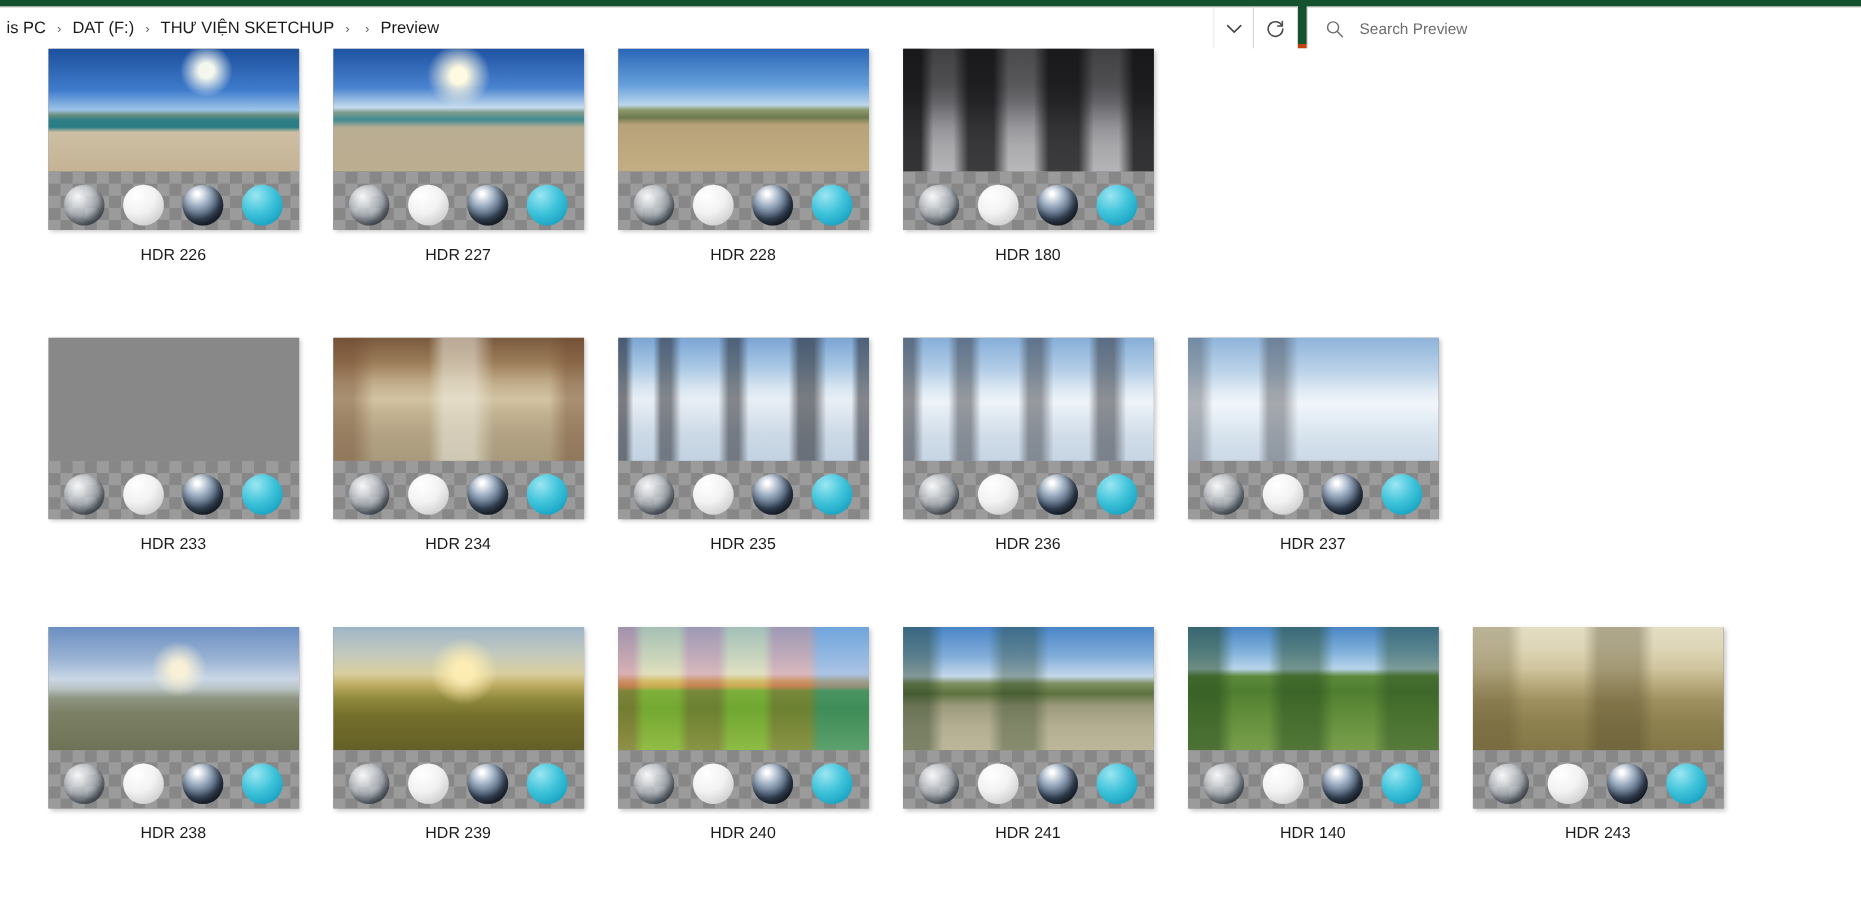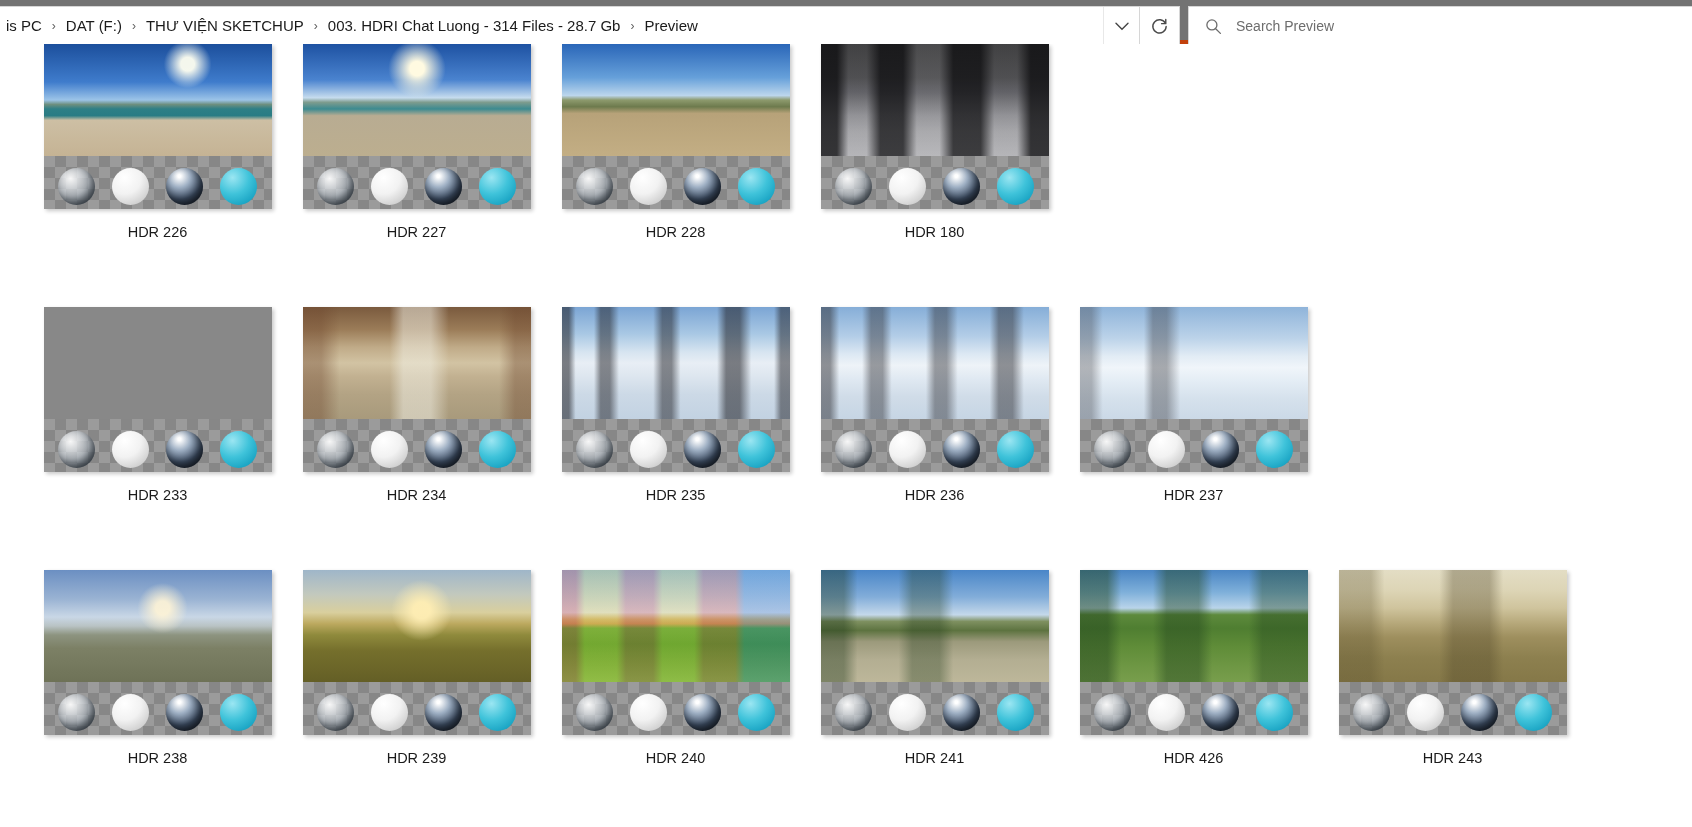--- a/index.html
+++ b/index.html
@@ -8,21 +8,21 @@
     width: 1692px; height: 827px;
     background: #ffffff;
     font-family: "Liberation Sans", sans-serif;
     overflow: hidden;
   }
 
   
   .explorer-topbar {
     position: relative;
     height: 44px;
-    background: #737373;
+    background: #14532d;
     border-bottom: 4px solid #c2410c;
     display: flex;
     align-items: center;
   }
   .addressbar {
     position: absolute;
     left: -12px;
     top: 6px;
     width: 1152px;
     height: 40px;
@@ -188,21 +188,20 @@
 <div class="explorer-topbar">
 
   <div class="addressbar">
     <div class="crumbs">
       <span class="crumb">is PC</span>
       <span class="crumb-sep">›</span>
       <span class="crumb">DAT  (F:)</span>
       <span class="crumb-sep">›</span>
       <span class="crumb">THƯ VIỆN SKETCHUP</span>
       <span class="crumb-sep">›</span>
-      <span class="crumb">003. HDRI Chat Luong - 314 Files - 28.7 Gb</span>
       <span class="crumb-sep">›</span>
       <span class="crumb">Preview</span>
     </div>
     <div class="chev-down">
       <svg width="14" height="9" viewBox="0 0 14 9">
           <path d="M1 1.3 L7 7.2 L13 1.3" stroke="#444" stroke-width="1.4" fill="none" stroke-linecap="round"></path>
         </svg>
     </div>
   </div>
 
@@ -403,21 +402,21 @@
           <div class="thumb">
             <div class="sky" style="background:linear-gradient(90deg, rgba(35,70,30,.5) 0 12%, rgba(0,0,0,0) 18% 32%, rgba(35,70,30,.45) 38% 52%, rgba(0,0,0,0) 58% 74%, rgba(35,70,30,.4) 80% 92%),linear-gradient(#4b86c4 0%, #7fb0da 20%, #b9d4ea 34%, #5d8a3c 40%, #4f7e31 52%, #5f8c38 68%, #6e9744 86%, #789e4c 100%)"></div>
             <div class="ground" style="background-color: rgb(155, 155, 155);"></div>
             <div class="spheres">
               <div class="sph glass"></div>
               <div class="sph diffuse"></div>
               <div class="sph chrome"></div>
               <div class="sph cyan"></div>
             </div>
           </div>
-          <div class="caption">HDR 426</div>
+          <div class="caption">HDR 140</div>
         </div>
         <div class="cell">
           <div class="thumb">
             <div class="sky" style="background:linear-gradient(90deg, rgba(90,80,45,.3) 0 14%, rgba(0,0,0,0) 20% 44%, rgba(80,70,40,.35) 50% 66%, rgba(0,0,0,0) 72% 96%),linear-gradient(#e3ddc4 0%, #ddd5b6 18%, #cfc49d 34%, #b5a779 48%, #9e8f5e 60%, #8d804f 78%, #857848 100%)"></div>
             <div class="ground" style="background-color: rgb(155, 155, 155);"></div>
             <div class="spheres">
               <div class="sph glass"></div>
               <div class="sph diffuse"></div>
               <div class="sph chrome"></div>
               <div class="sph cyan"></div>

